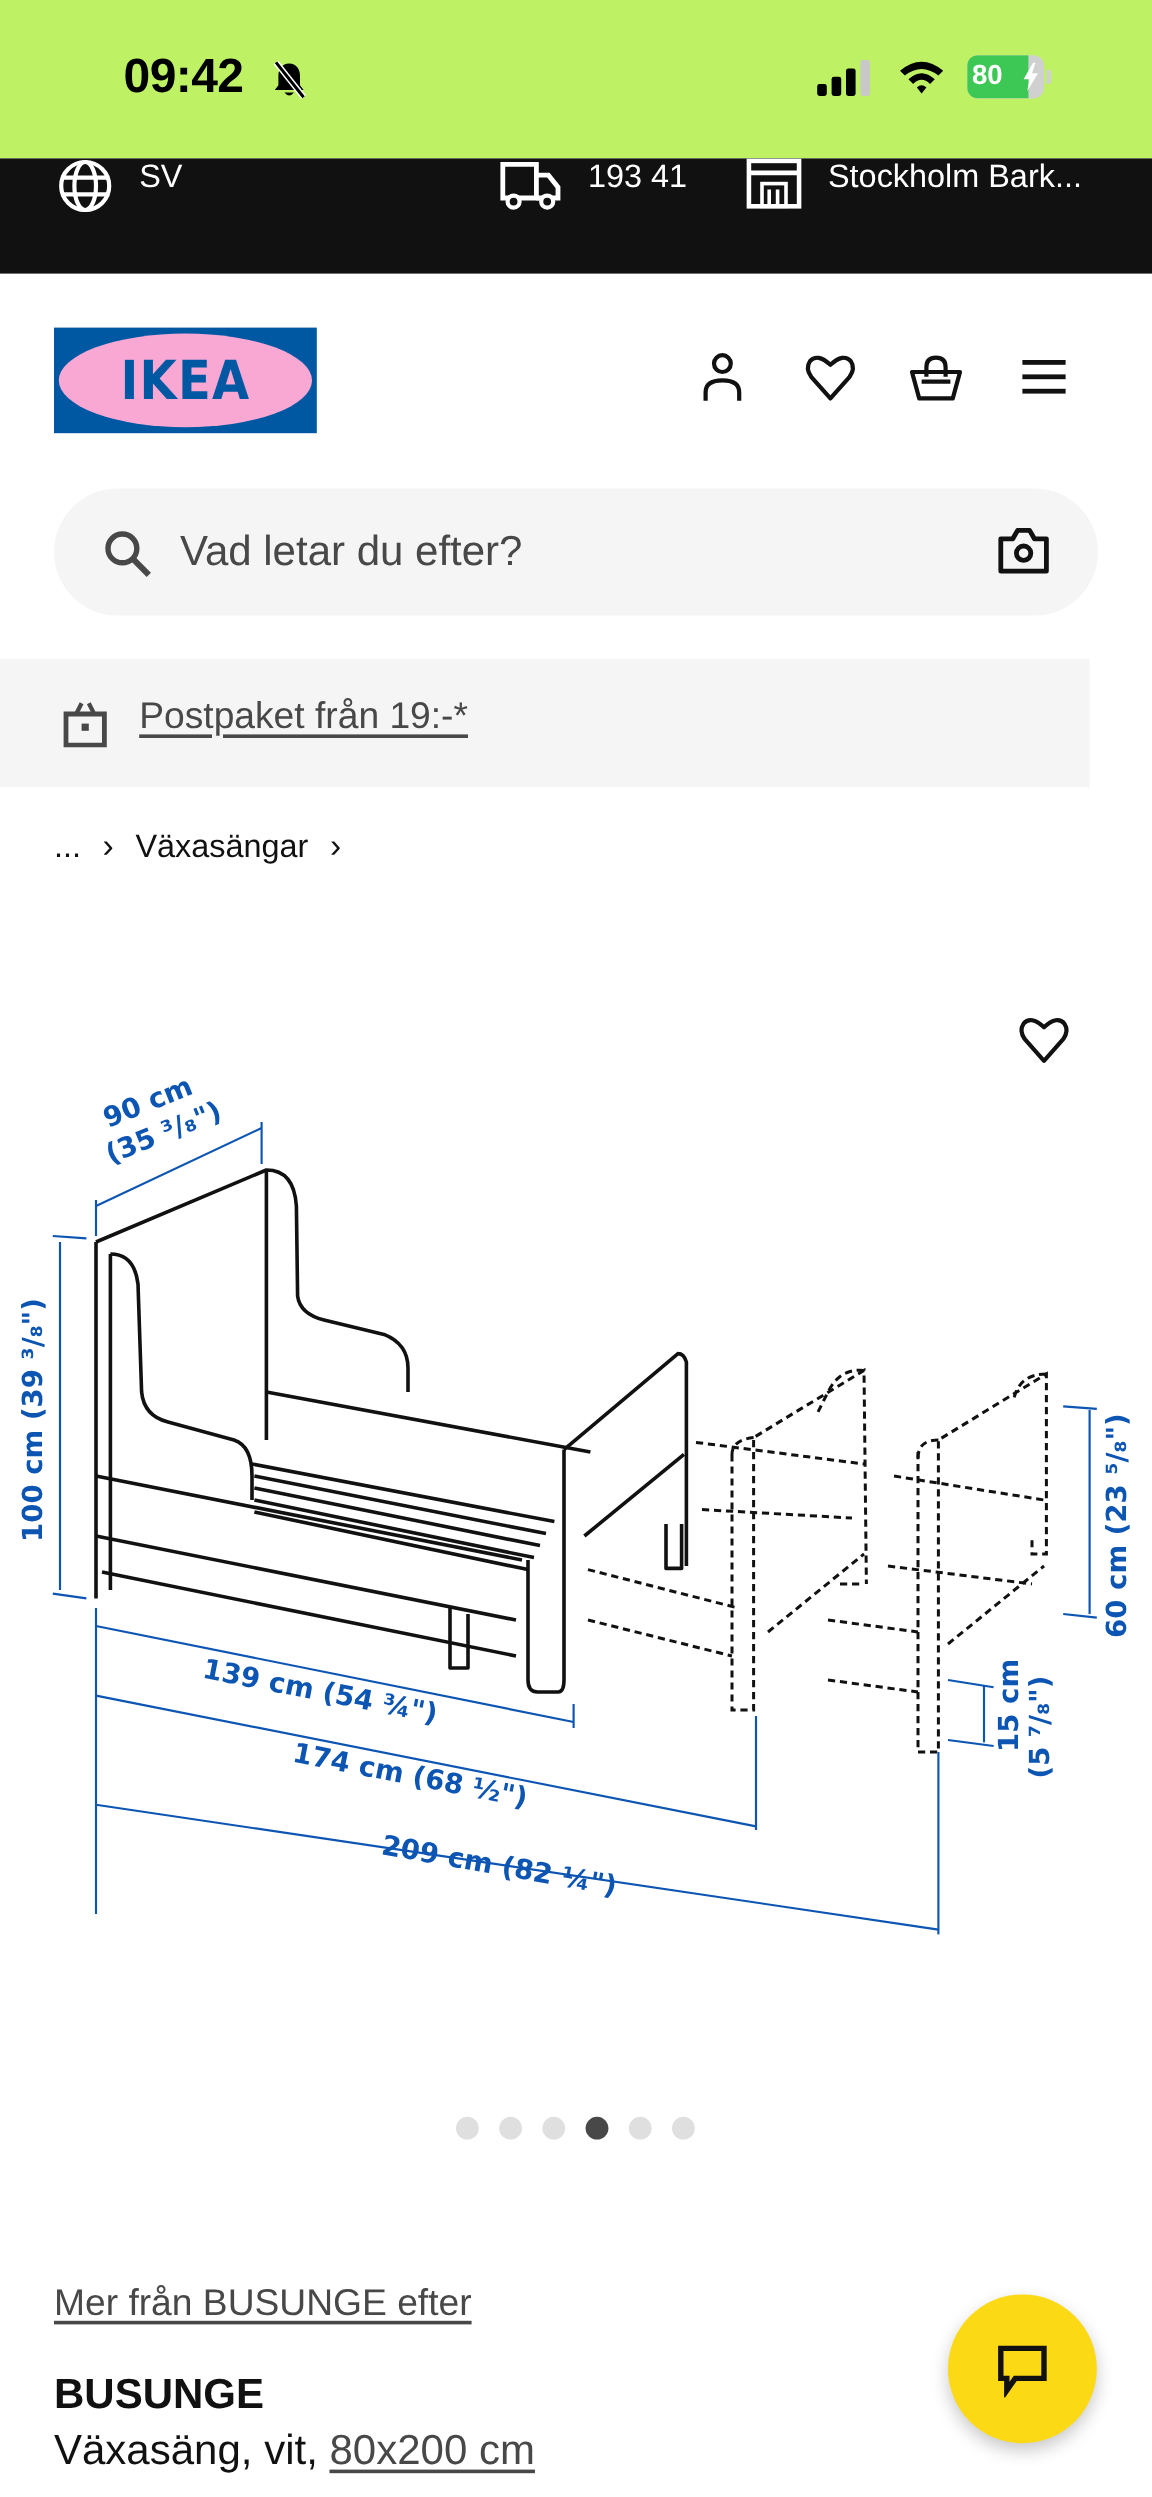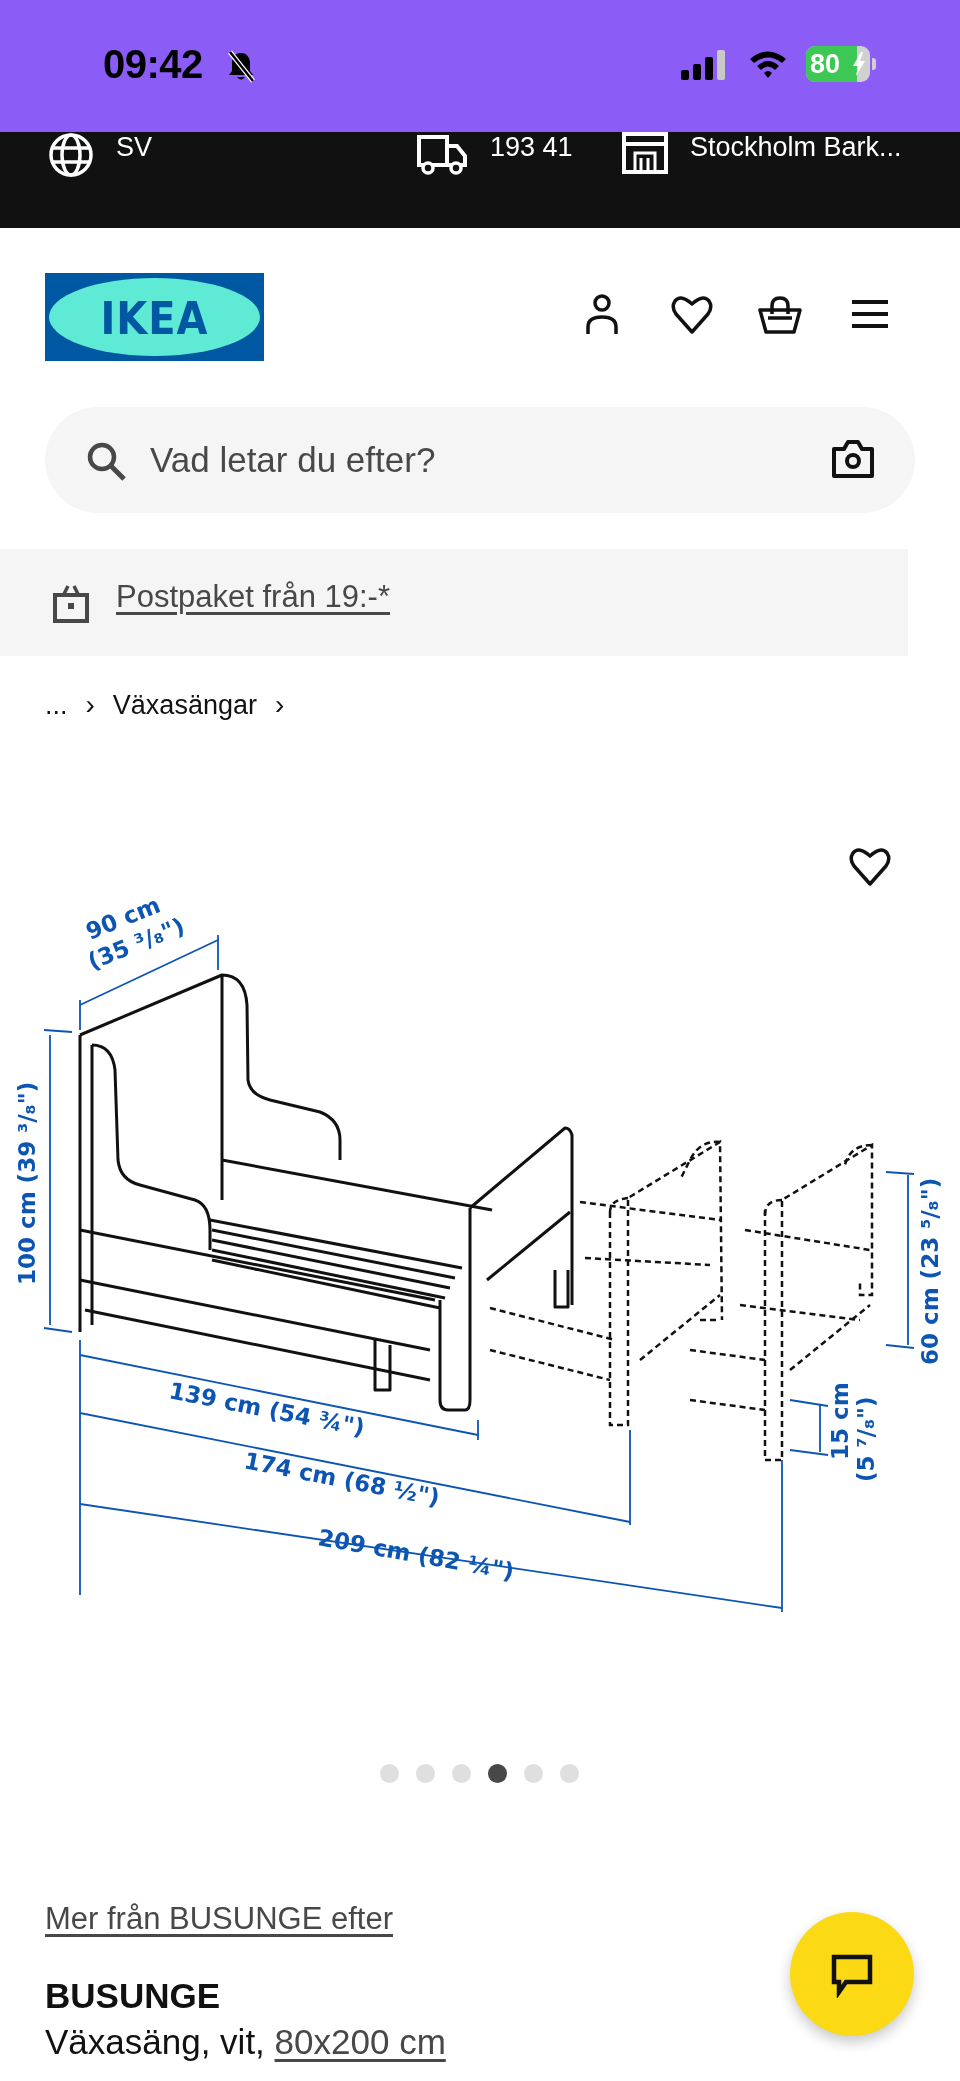--- a/index.html
+++ b/index.html
@@ -1,36 +1,36 @@
 <!DOCTYPE html>
 <html><head>
 <meta charset="utf-8">
 <style>
   * { box-sizing: border-box; margin: 0; padding: 0; }
   html, body { width: 960px; height: 2081px; background: #fff; overflow: hidden; }
   body { font-family: "Liberation Sans", "DejaVu Sans", sans-serif; color: #111; position: relative; }
 
-  .statusbar { position: absolute; left: 0; top: 0; width: 960px; height: 132px; background: #8b5cf6; padding-left: 20px; }
+  .statusbar { position: absolute; left: 0; top: 0; width: 960px; height: 132px; background: #bef264; padding-left: 20px; }
   .sb-time { position: absolute; left: 103px; top: 42px; font-size: 40px; font-weight: 700; letter-spacing: -0.5px; color: #000; }
   .sb-bell { position: absolute; left: 226px; top: 50px; width: 30px; height: 34px; }
   .sb-signal { position: absolute; left: 680px; top: 50px; width: 48px; height: 30px; }
   .sb-wifi { position: absolute; left: 748px; top: 48px; width: 40px; height: 32px; }
   .sb-battery { position: absolute; left: 806px; top: 46px; width: 70px; height: 36px; }
   .sb-batt-body { position: absolute; left: 0; top: 0; width: 64px; height: 36px; border-radius: 9px; background: #d0d0d0; overflow: hidden; }
   .sb-batt-fill { position: absolute; left: 0; top: 0; width: 51px; height: 36px; background: #3dc754; }
-  .sb-batt-text { position: absolute; left: 4px; top: 3px; font-size: 27px; font-weight: 700; color: #fff; }
+  .sb-batt-text { position: absolute; left: 4px; top: 3px; font-size: 23px; font-weight: 700; color: #fff; }
   .sb-batt-cap { position: absolute; left: 66px; top: 12px; width: 4px; height: 12px; border-radius: 0 3px 3px 0; background: #d0d0d0; }
 
   .topbar { position: absolute; left: 0; top: 132px; width: 960px; height: 96px; background: #111; color: #fff; }
   .tb-item { position: absolute; top: 0; height: 96px; display: flex; align-items: flex-start; font-size: 27px; color: #fff; }
   .tb-item svg { margin-right: 22px; }
 
   .header { position: absolute; left: 0; top: 228px; width: 960px; height: 170px; }
   .logo { position: absolute; left: 45px; top: 45px; width: 219px; height: 88px; background: #0058a3; }
-  .logo-oval { position: absolute; left: 4px; top: 5px; width: 211px; height: 78px; border-radius: 50%; background: #5eead4; }
+  .logo-oval { position: absolute; left: 4px; top: 5px; width: 211px; height: 78px; border-radius: 50%; background: #f9a8d4; }
   .logo-text { position: absolute; left: 0; top: 17px; width: 211px; text-align: center; font-family: "DejaVu Sans", sans-serif; font-weight: 900; font-size: 40px; color: #0058a3; letter-spacing: 1px; transform: scaleY(1.12); }
   .hicon { position: absolute; top: 62px; width: 48px; height: 48px; }
 
   .search { position: absolute; left: 45px; top: 407px; width: 870px; height: 106px; border-radius: 53px; background: #f5f5f5; }
   .search-icon { position: absolute; left: 40px; top: 33px; width: 42px; height: 42px; }
   .search-input { position: absolute; left: 105px; top: 0; height: 106px; width: 600px; border: none; background: transparent; font-family: "Liberation Sans", sans-serif; font-size: 35px; color: #6d28d9; outline: none; }
   .search-input::placeholder { color: #484848; }
   .camera-icon { position: absolute; right: 40px; top: 32px; width: 44px; height: 40px; }
 
   .promo { position: absolute; left: 0; top: 549px; width: 908px; height: 107px; background: #f5f5f5; }

